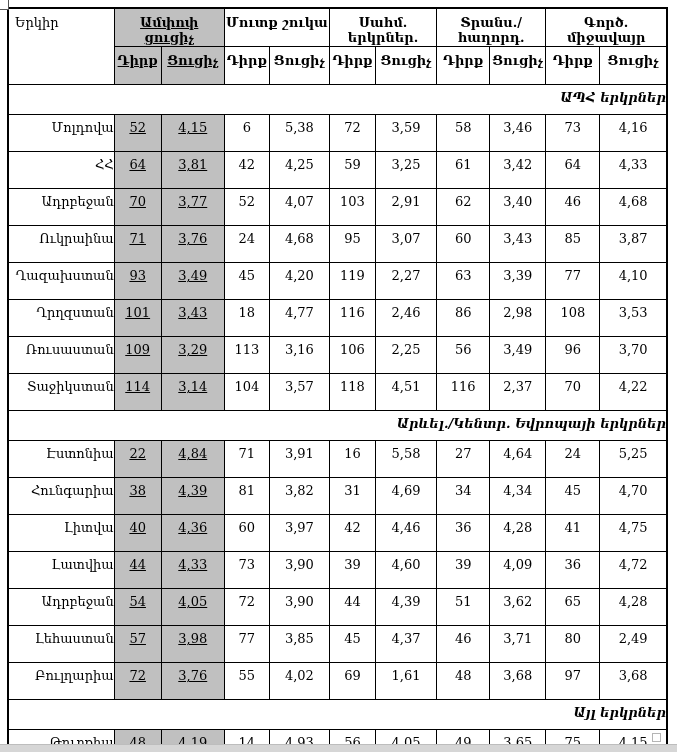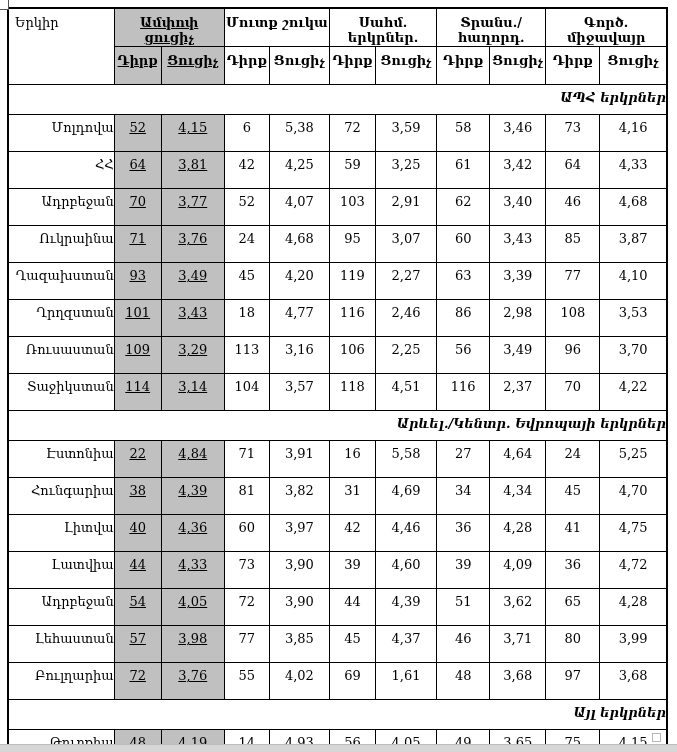--- a/index.html
+++ b/index.html
@@ -314,21 +314,21 @@
           <td class="country">Լեհաստան</td>
           <td class="num shaded">57</td>
           <td class="num shaded">3,98</td>
           <td class="num">77</td>
           <td class="num">3,85</td>
           <td class="num">45</td>
           <td class="num">4,37</td>
           <td class="num">46</td>
           <td class="num">3,71</td>
           <td class="num">80</td>
-          <td class="num">3,99</td>
+          <td class="num">2,49</td>
         </tr>
         <tr>
           <td class="country">Բուլղարիա</td>
           <td class="num shaded">72</td>
           <td class="num shaded">3,76</td>
           <td class="num">55</td>
           <td class="num">4,02</td>
           <td class="num">69</td>
           <td class="num">1,61</td>
           <td class="num">48</td>

